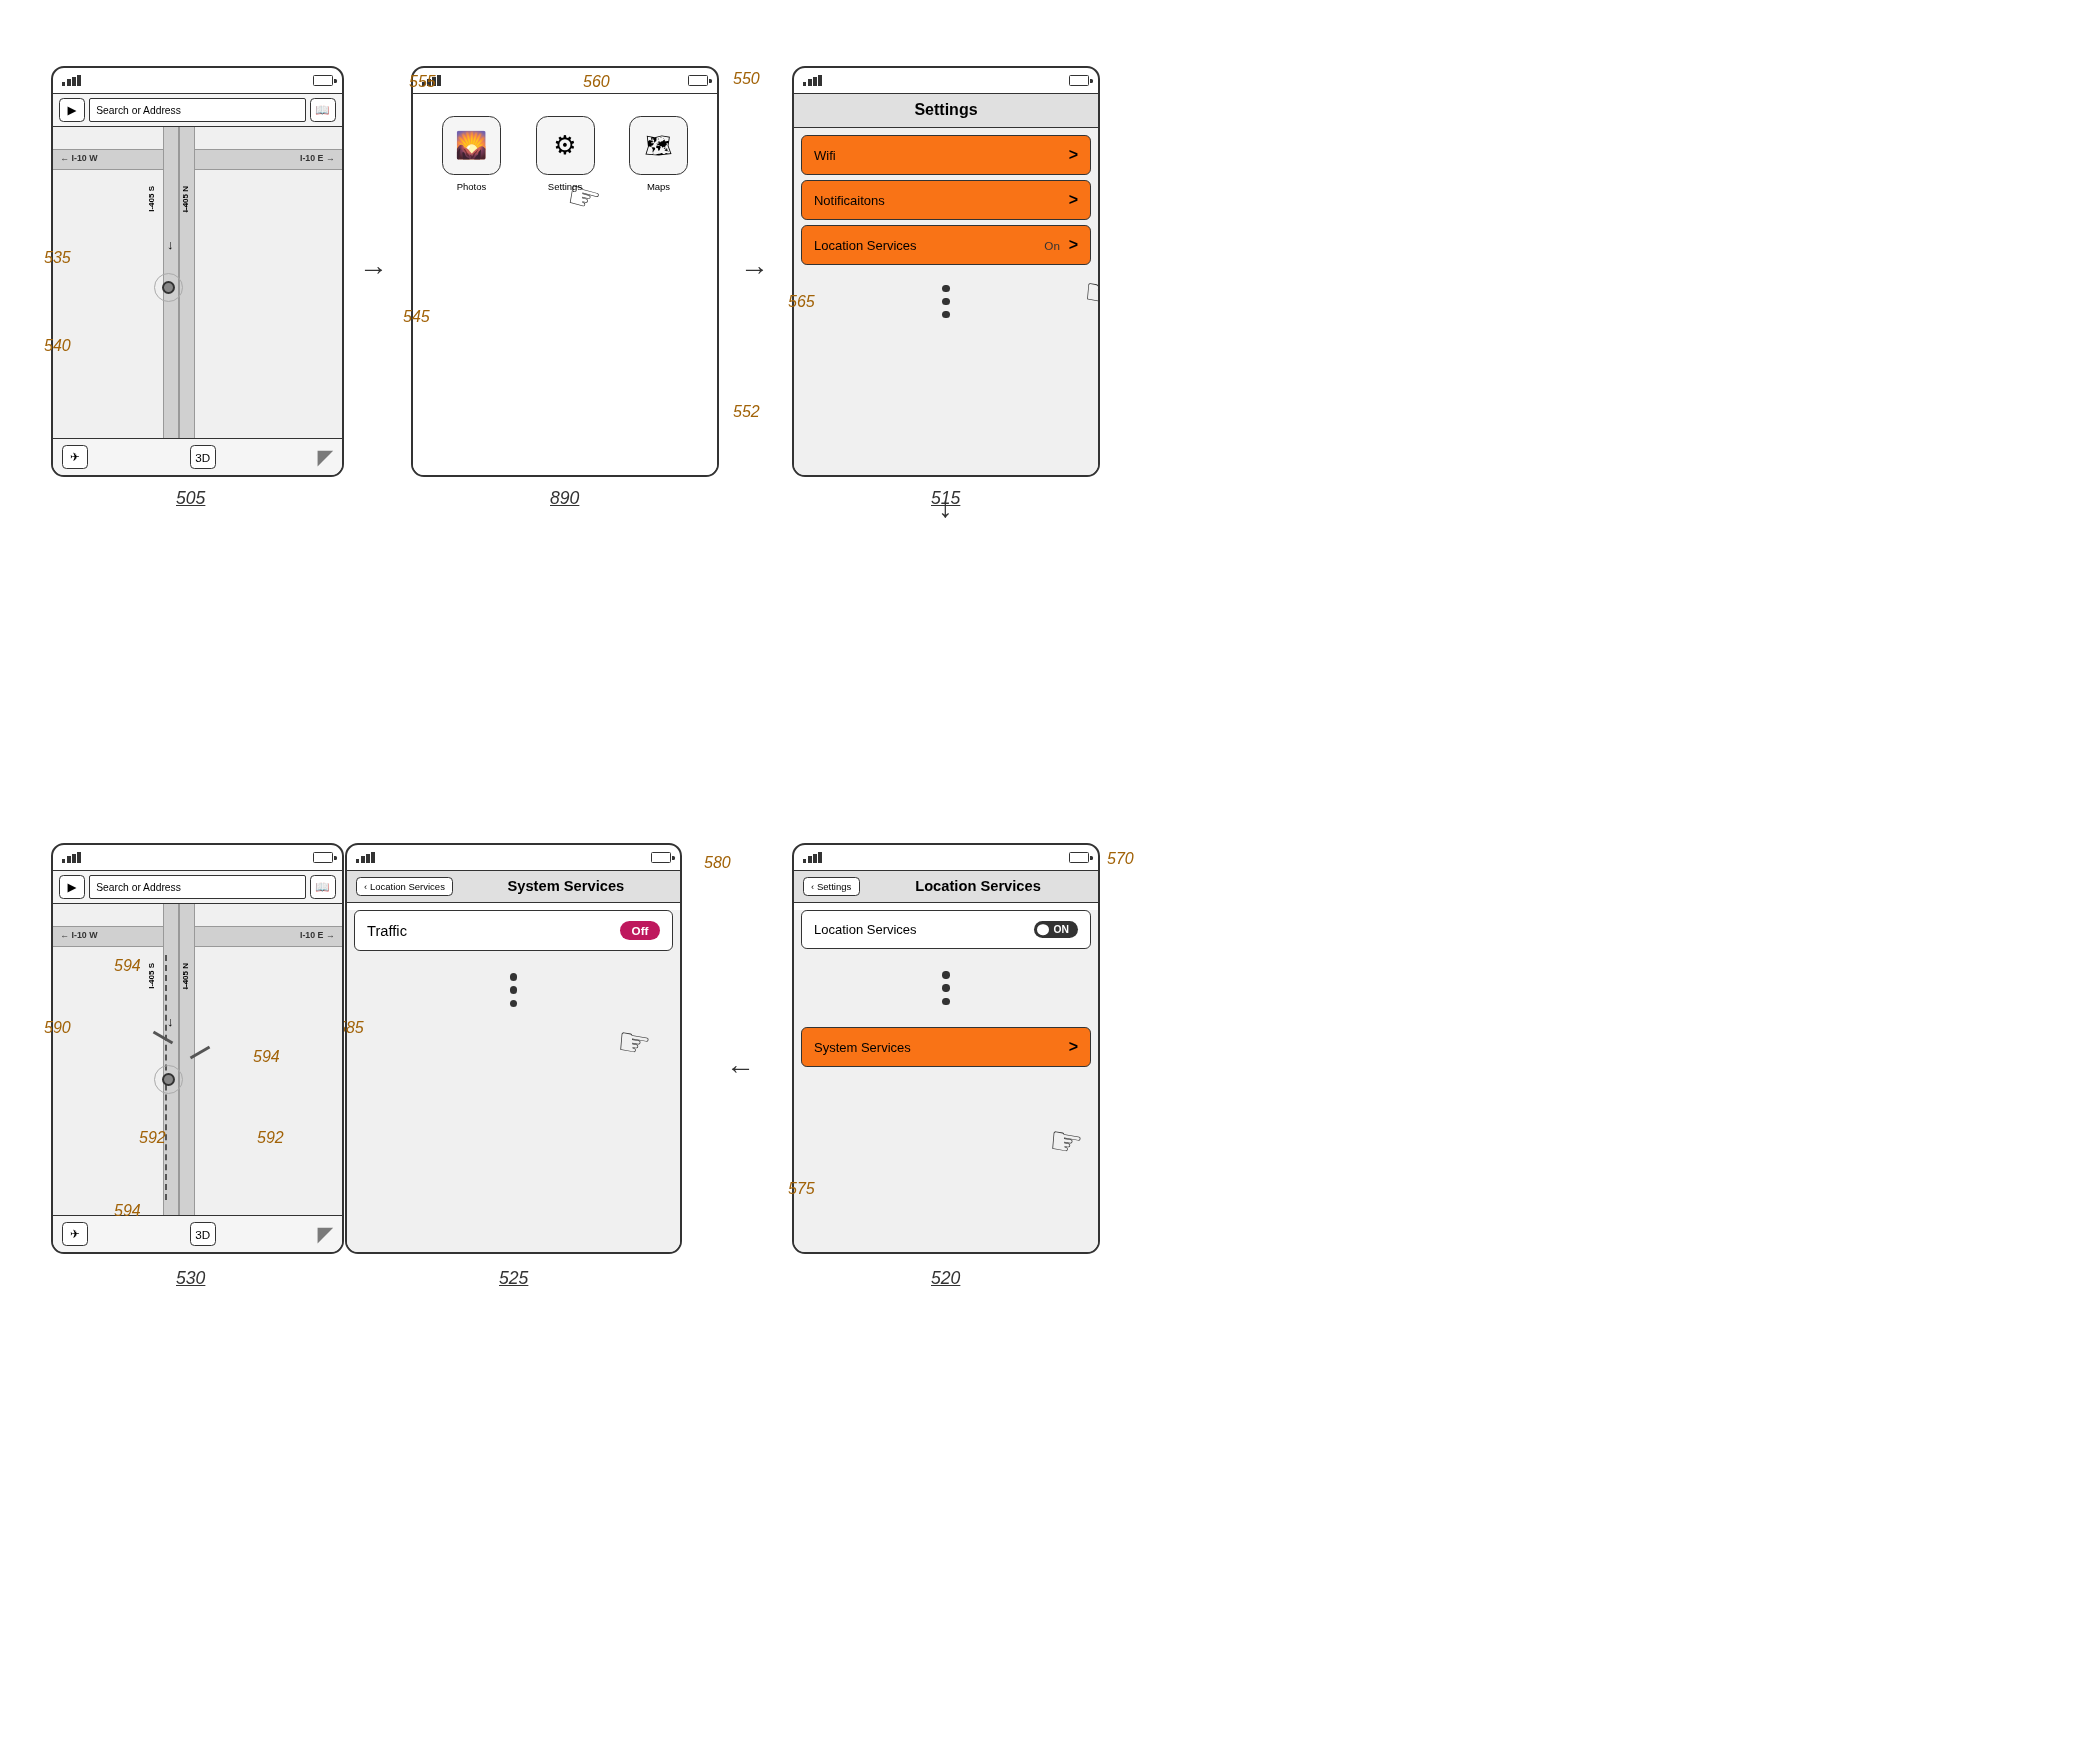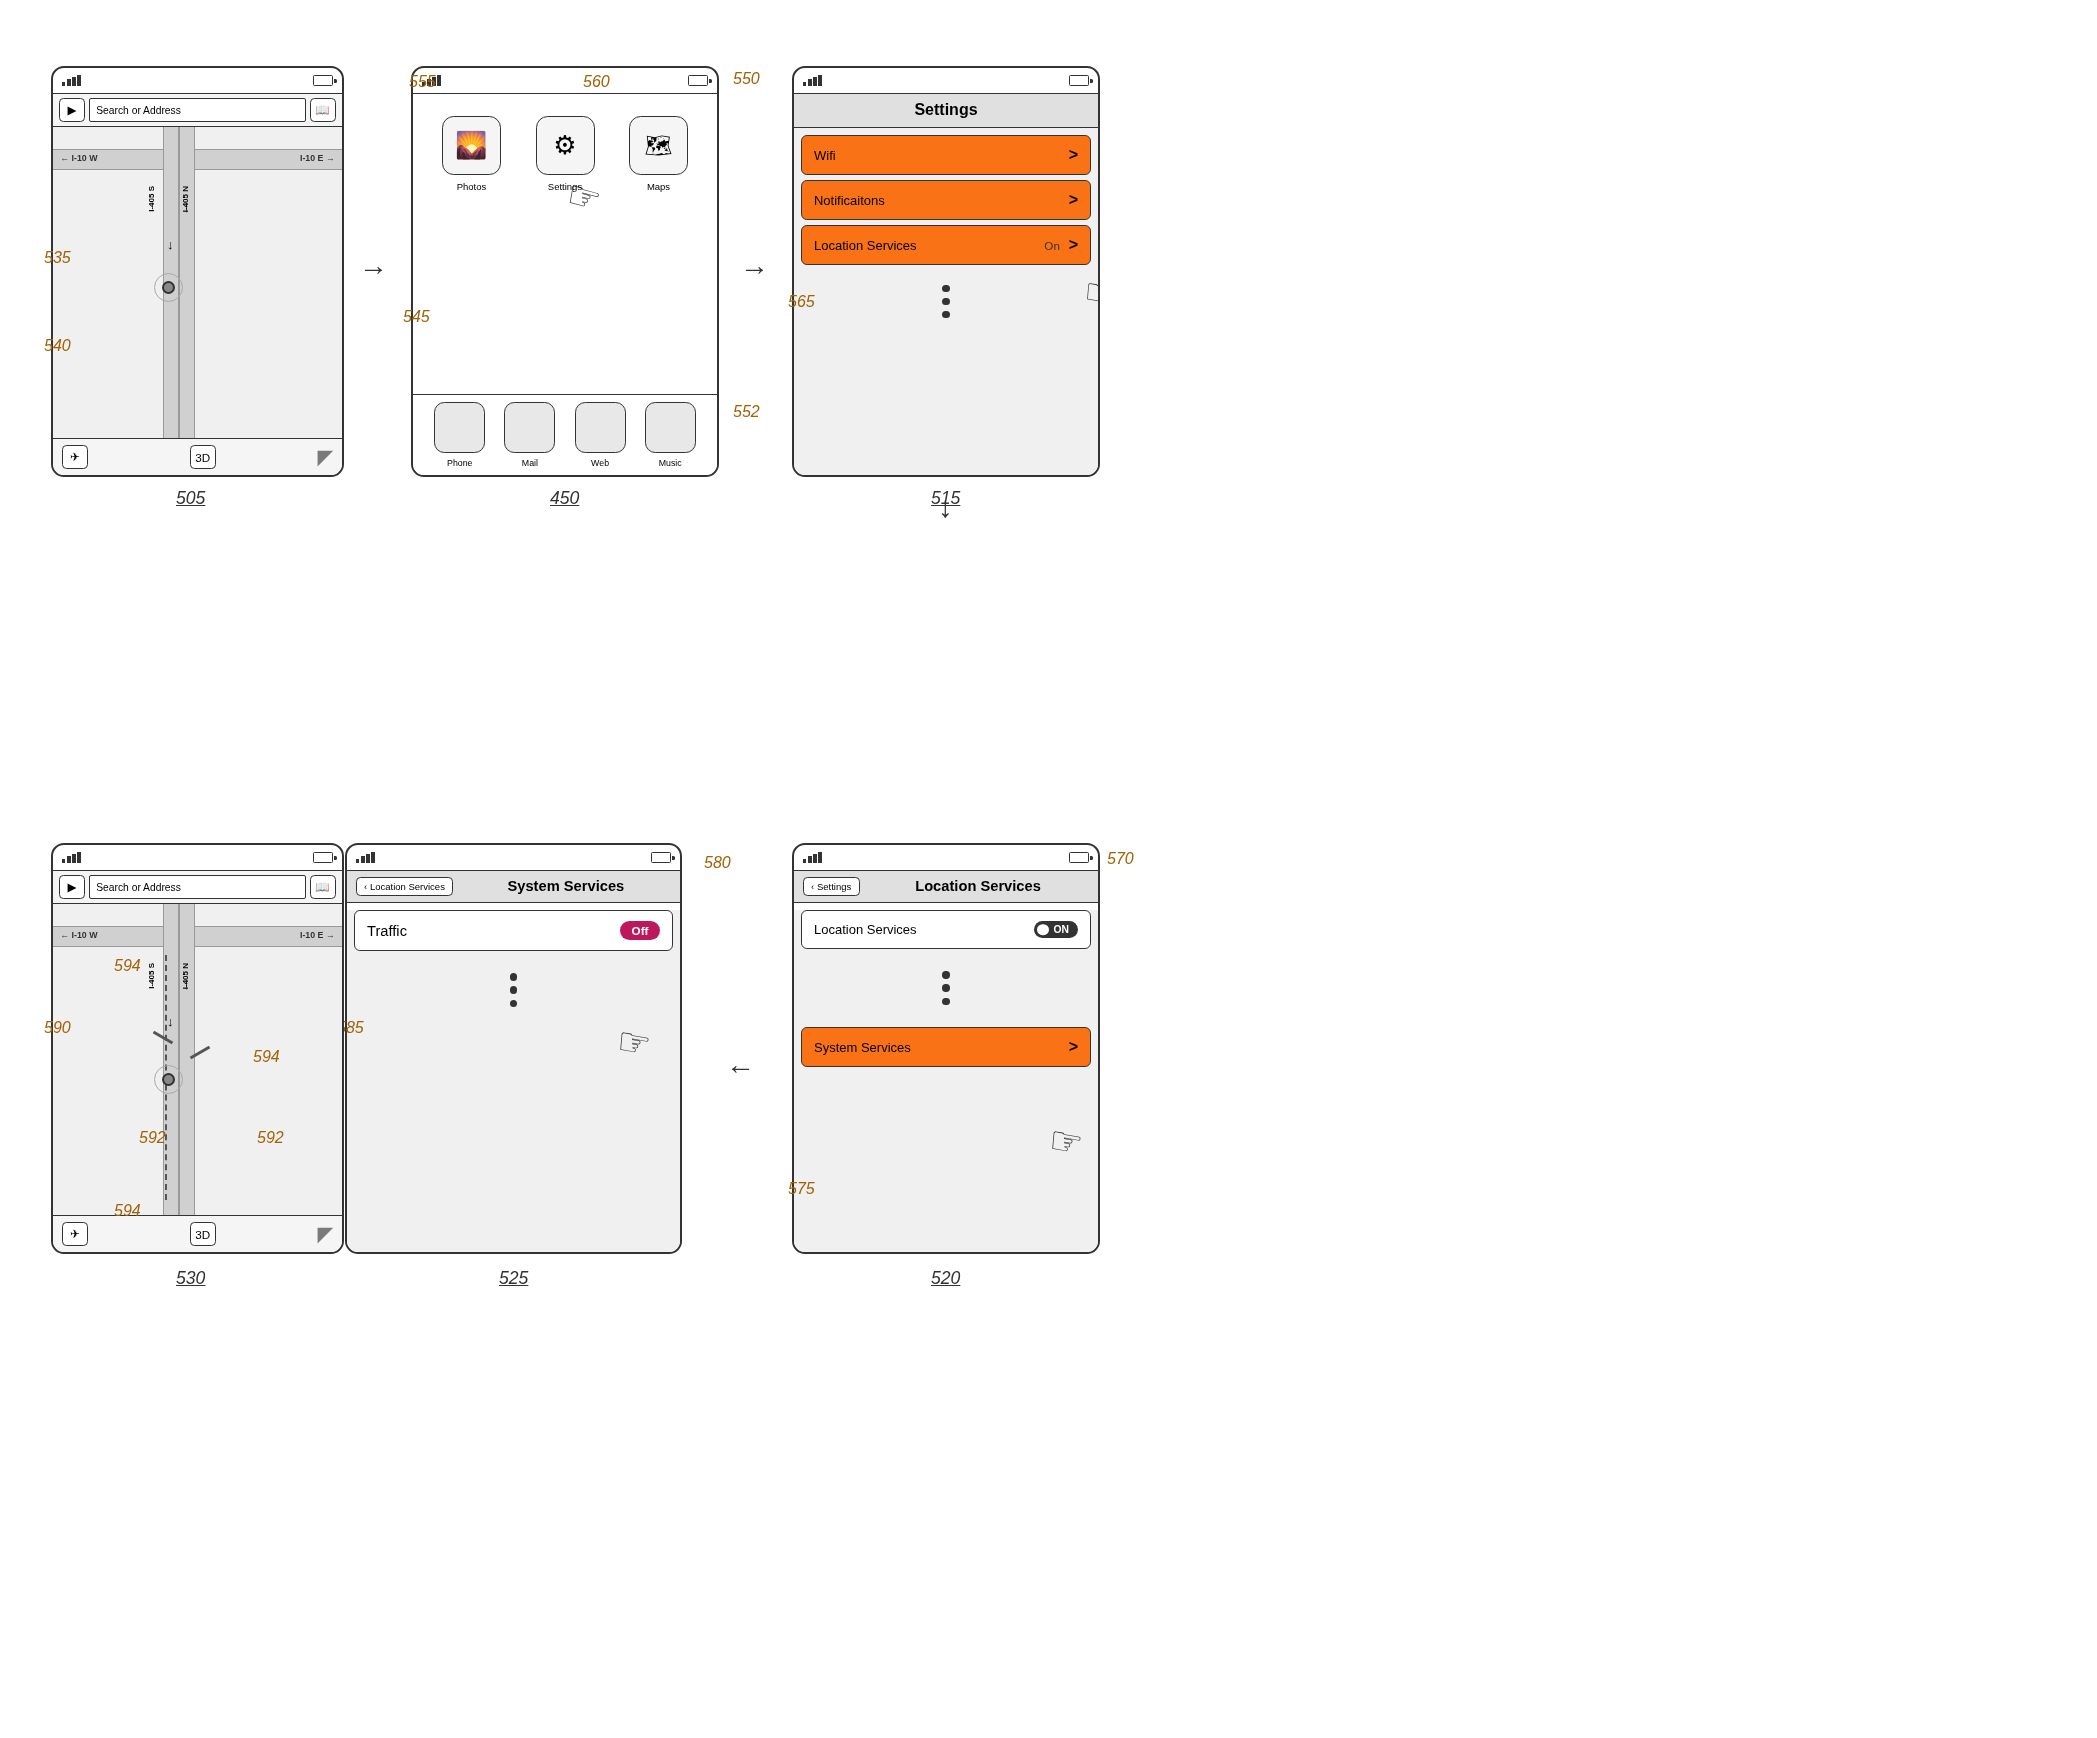--- a/index.html
+++ b/index.html
@@ -493,43 +493,25 @@
         <div class="app-icon">
           <div class="app-icon-box">
             <span class="map-symbol">🗺</span>
           </div>
           <span class="app-icon-label">Maps</span>
         </div>
       </div>
 
       <div style="position:absolute; top:81px; left:154px; font-size:38px; transform:rotate(15deg); opacity:0.8;">☞</div>
 
-      <div class="dock-bar">
-        <div class="dock-item">
-          <div class="dock-icon-box"></div>
-          <span class="dock-label">Phone</span>
-        </div>
-        <div class="dock-item">
-          <div class="dock-icon-box"></div>
-          <span class="dock-label">Mail</span>
-        </div>
-        <div class="dock-item">
-          <div class="dock-icon-box"></div>
-          <span class="dock-label">Web</span>
-        </div>
-        <div class="dock-item">
-          <div class="dock-icon-box"></div>
-          <span class="dock-label">Music</span>
-        </div>
-      </div>
     </div>
   </div>
 
   <div class="diagram-label-underline" style="left:550px; top:488px;">
-    <span>450</span>
+    <span>890</span>
   </div>
   <div class="diagram-label" style="left:403px; top:308px;">
     <span>545</span>
   </div>
   <div class="diagram-label" style="left:733px; top:70px;">
     <span>550</span>
   </div>
   <div class="diagram-label" style="left:733px; top:403px;">
     <span>552</span>
   </div>

